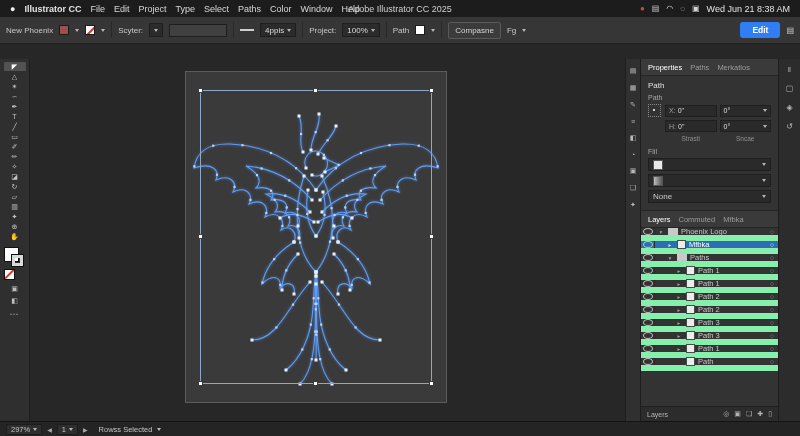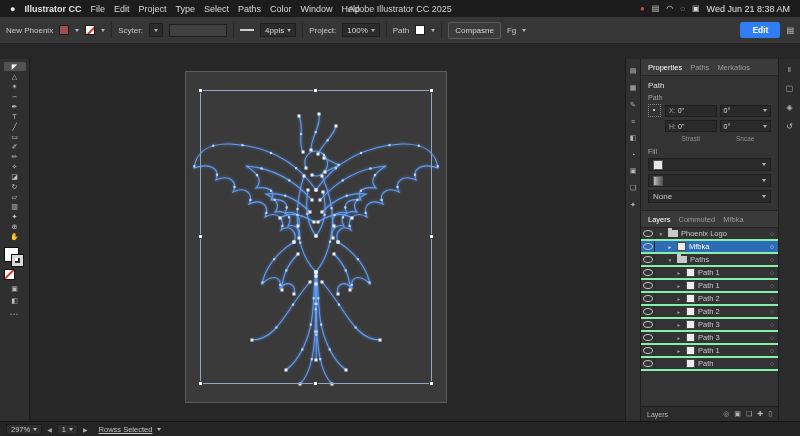--- a/index.html
+++ b/index.html
@@ -93,21 +93,21 @@
   .pcap{color:#8f8f8f;font-size:6.5px;text-align:center;}
   .wcombo{display:flex;align-items:center;gap:4px;background:#2a2a2a;border:1px solid #1f1f1f;height:13px;
           padding:0 4px;margin-top:3px;box-sizing:border-box;justify-content:space-between;}
   .wswatch{width:8px;height:8px;background:#e8e8e8;border:1px solid #555;}
   .wswatch.g2{background:linear-gradient(90deg,#bbb,#555);}
   .wgrow{flex:1;}
 
   
   .layers{flex:1;display:flex;flex-direction:column;min-height:0;}
   .lrows{flex:1;overflow:hidden;background:#333;}
-  .lrow{height:13px;display:flex;align-items:center;border-bottom:2px solid #86efac;padding-right:4px;box-sizing:border-box;}
+  .lrow{height:13px;display:flex;align-items:center;border-bottom:6px solid #86efac;padding-right:4px;box-sizing:border-box;}
   .lrow.selected{background:#2e6cb5;color:#fff;}
   .eyecell{width:13px;align-self:stretch;display:flex;align-items:center;justify-content:center;border-right:1px solid #2a2a2a;}
   .eye{width:8px;height:5px;border:1px solid #c0c0c0;border-radius:50%;}
   .larrow{width:8px;color:#9f9f9f;font-size:5.5px;text-align:center;flex:0 0 auto;}
   .lrow.selected .larrow{color:#dce8f7;}
   .licon{flex:0 0 auto;margin:0 3px;}
   .licon.thumb{width:9px;height:9px;background:#ececec;border:1px solid #4a4a4a;box-sizing:border-box;}
   .licon.folder{width:10px;height:7px;background:#c9c9c9;position:relative;}
   .licon.folder::before{content:"";position:absolute;top:-2px;left:0;width:4px;height:2px;background:#c9c9c9;}
   .lname{flex:1;font-size:7.5px;white-space:nowrap;overflow:hidden;}
@@ -641,18 +641,18 @@
     <span class="zoombox">
       <span>297%</span>
       <span class="caret"></span>
     </span>
     <span class="navarrow">◀</span>
     <span class="zoombox">
       <span>1</span>
       <span class="caret"></span>
     </span>
     <span class="navarrow">▶</span>
-    <span style="margin-left:6px;text-decoration:underline;">
+    <span style="margin-left:6px;">
       <span>Rowss Selected</span>
     </span>
     <span class="caret"></span>
   </div>
 </div>
 
 </body></html>

